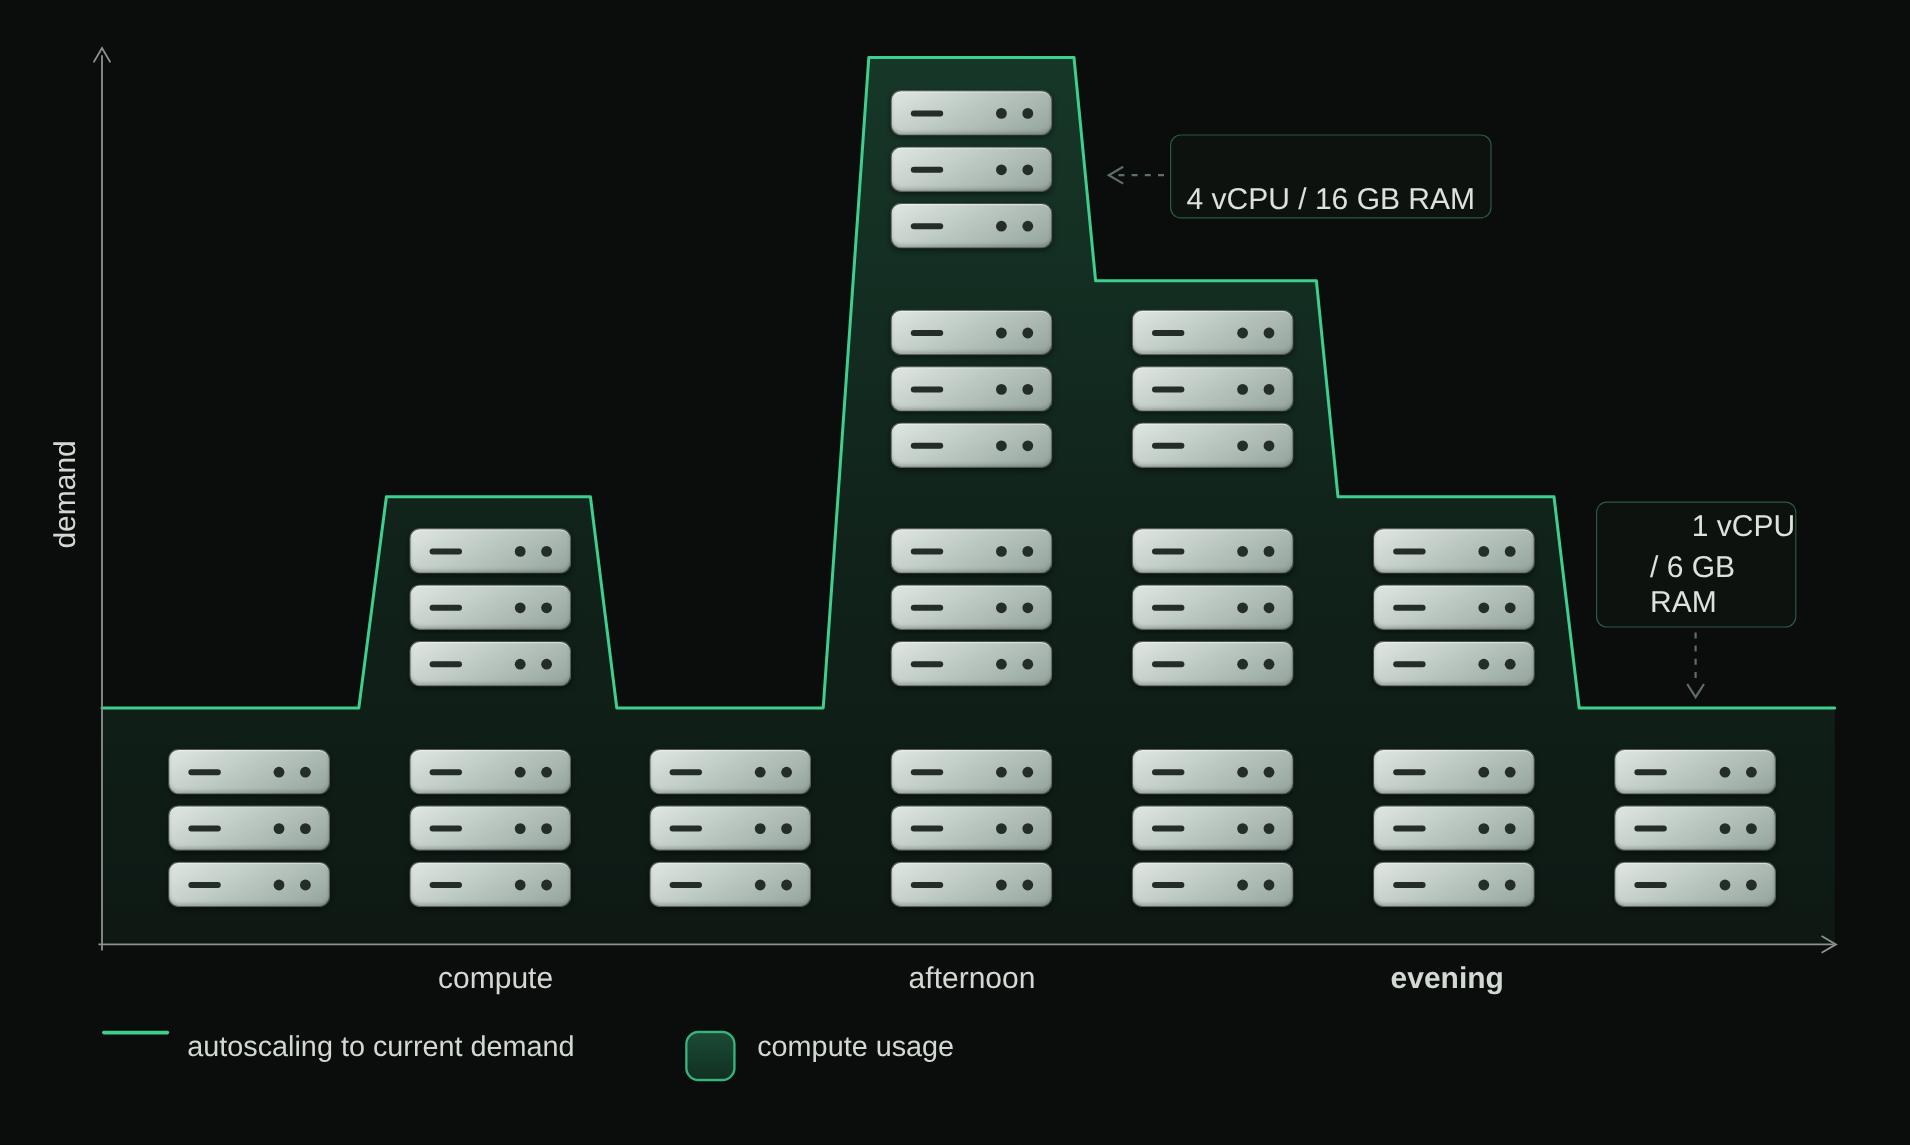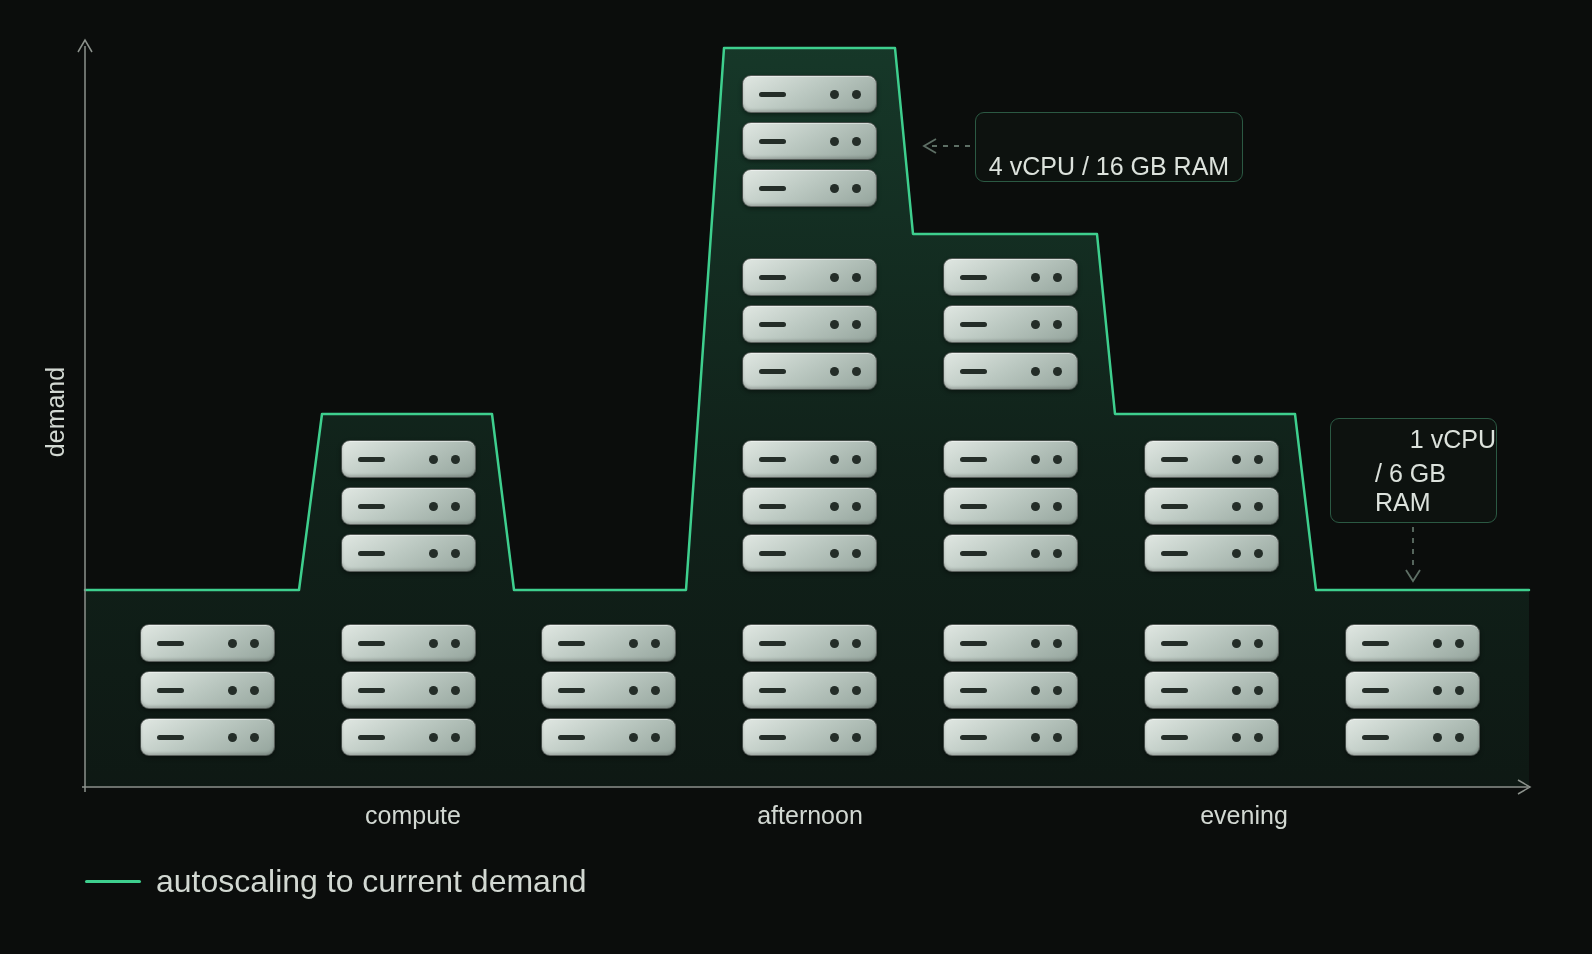--- a/index.html
+++ b/index.html
@@ -62,21 +62,21 @@
     position: absolute;
     top: 801px;
     transform: translateX(-50%);
     font-size: 25px;
     color: #D2D8D2;
     z-index: 3;
     white-space: nowrap;
   }
   .tick-morning { left: 413px; }
   .tick-afternoon { left: 810px; }
-  .tick-evening { left: 1244px; }
+  .tick-evening { left: 1206px; font-weight: bold; }
 
   .anno {
     position: absolute;
     z-index: 3;
     background: rgba(14,19,16,0.88);
     border: 1px solid #2B5943;
     border-radius: 9px;
     color: #DCE2DC;
     font-size: 25px;
     display: flex;
@@ -87,24 +87,23 @@
   #anno-peak { left: 975px; top: 112px; width: 268px; height: 70px; }
   #anno-base {
     left: 1330px; top: 418px; width: 167px; height: 105px;
     flex-direction: column; gap: 5px; padding-left: 44px;
   }
 
   .legend-item {
     position: absolute;
     height: 44px;
     display: flex;
-    align-items: center;
     z-index: 3;
     color: #D2D8D2;
-    font-size: 32px;
+    font-size: 24px;
     white-space: nowrap;
   }
   #legend-line-item { left: 85px; top: 859px; }
   #legend-swatch-item { left: 571px; top: 859px; }
   .legend-line {
     width: 56px; height: 3px;
     background: #3ECF8E;
     border-radius: 2px;
     margin-right: 15px;
   }
@@ -461,14 +460,18 @@
   </div>
   <div class="anno" id="anno-base">
     <span>1 vCPU</span>
     <span>/ 6 GB RAM</span>
   </div>
 
   <div class="legend-item" id="legend-line-item">
     <span class="legend-line"></span>
     <span>autoscaling to current demand</span>
   </div>
+  <div class="legend-item" id="legend-swatch-item">
+    <span class="legend-swatch"></span>
+    <span>compute usage</span>
+  </div>
 
 </div>
 
 </body></html>

